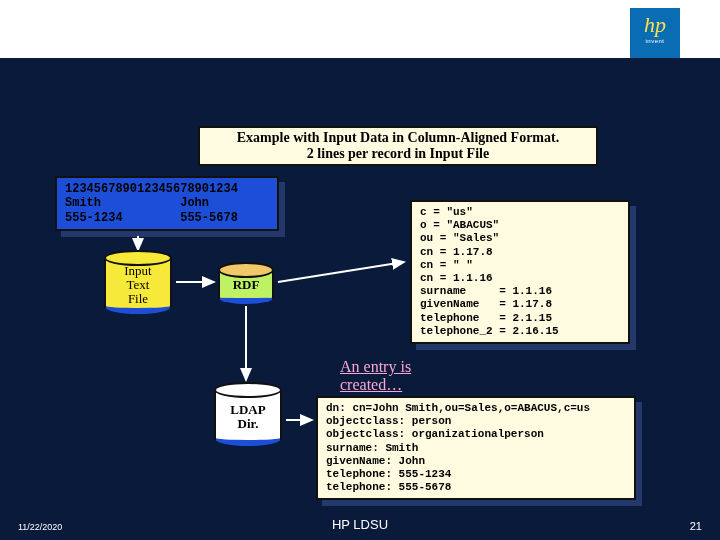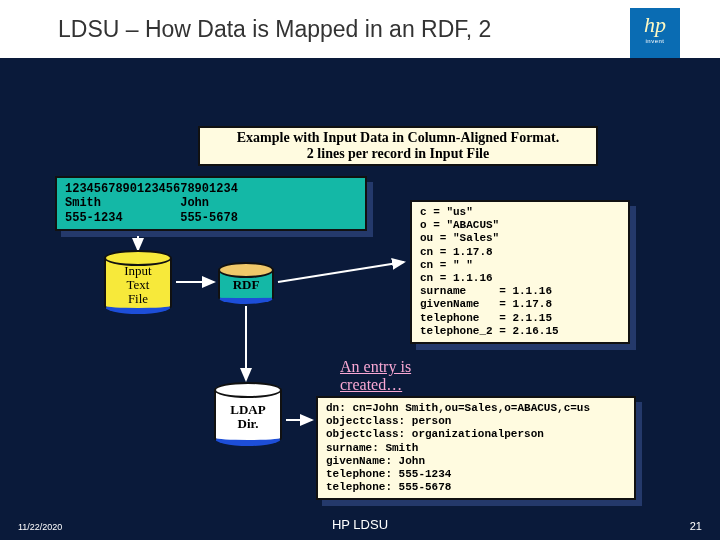--- a/index.html
+++ b/index.html
@@ -30,21 +30,21 @@
     width: 50px;
     height: 50px;
     background: #0a6cb3;
     text-align: center;
     padding-top: 4px;
   }
   .logo-inner {
     font-family: "Times New Roman", serif;
     font-size: 22px;
     font-style: italic;
-    color: #fef9c3;
+    color: #fde047;
   }
   .logo-sub {
     font-size: 6px;
     letter-spacing: 0.5px;
     color: #fff;
   }
   .header-rule {
     height: 2px;
     background: #0a1a3a;
   }
@@ -65,22 +65,22 @@
     text-align: center;
     font-family: "Times New Roman", serif;
     font-weight: bold;
     font-size: 14px;
     padding: 2px 4px;
     line-height: 1.15;
   }
   .input-data {
     position: absolute;
     left: 55px; top: 56px;
-    width: 312px;
-    background: #14b8a6;
+    width: 224px;
+    background: #1d4ed8;
     border: 2px solid #111;
     box-shadow: 6px 6px 0 #24396b;
     font-family: "Courier New", monospace;
     font-weight: bold;
     font-size: 12px;
     padding: 4px 8px;
     white-space: pre;
     line-height: 1.2;
   }
   .cyl {
@@ -108,21 +108,21 @@
     align-items: center;
     justify-content: center;
     flex-direction: column;
     line-height: 1.1;
   }
   .input-cyl { left: 104px; top: 130px; }
   .input-cyl .top { background: #f7e93a; }
   .input-cyl .body { background: #f7e93a; height: 56px; padding-top:4px;}
   .rdf-cyl { left: 218px; top: 142px; width:56px;}
   .rdf-cyl .top { background: #f0c86a; width:56px;}
-  .rdf-cyl .body { background: #14b8a6; height: 34px; width:56px; padding-top:2px; font-weight:bold;}
+  .rdf-cyl .body { background: #bef264; height: 34px; width:56px; padding-top:2px; font-weight:bold;}
   .ldap-cyl { left: 214px; top: 262px; }
   .ldap-cyl .top { background: #fff; }
   .ldap-cyl .body { background: #fff; height: 56px; font-weight: bold; padding-top:4px;}
   .rdf-out {
     position: absolute;
     left: 410px; top: 80px;
     width: 220px;
     background: #fffbe0;
     border: 2px solid #111;
     box-shadow: 6px 6px 0 #24396b;
@@ -180,21 +180,20 @@
     position: absolute;
     left: 0; top: 0;
     width: 720px; height: 420px;
     pointer-events: none;
   }
 </style>
 </head>
 <body>
 
 <div class="header">
-  <div class="title">LDSU – How Data is Mapped in an RDF, 2</div>
   <div class="logo-box">
     <div class="logo-inner">hp</div>
     <div class="logo-sub">invent</div>
   </div>
 </div>
 <div class="header-rule"></div>
 <div class="band"></div>
 
 <div class="content">
 

